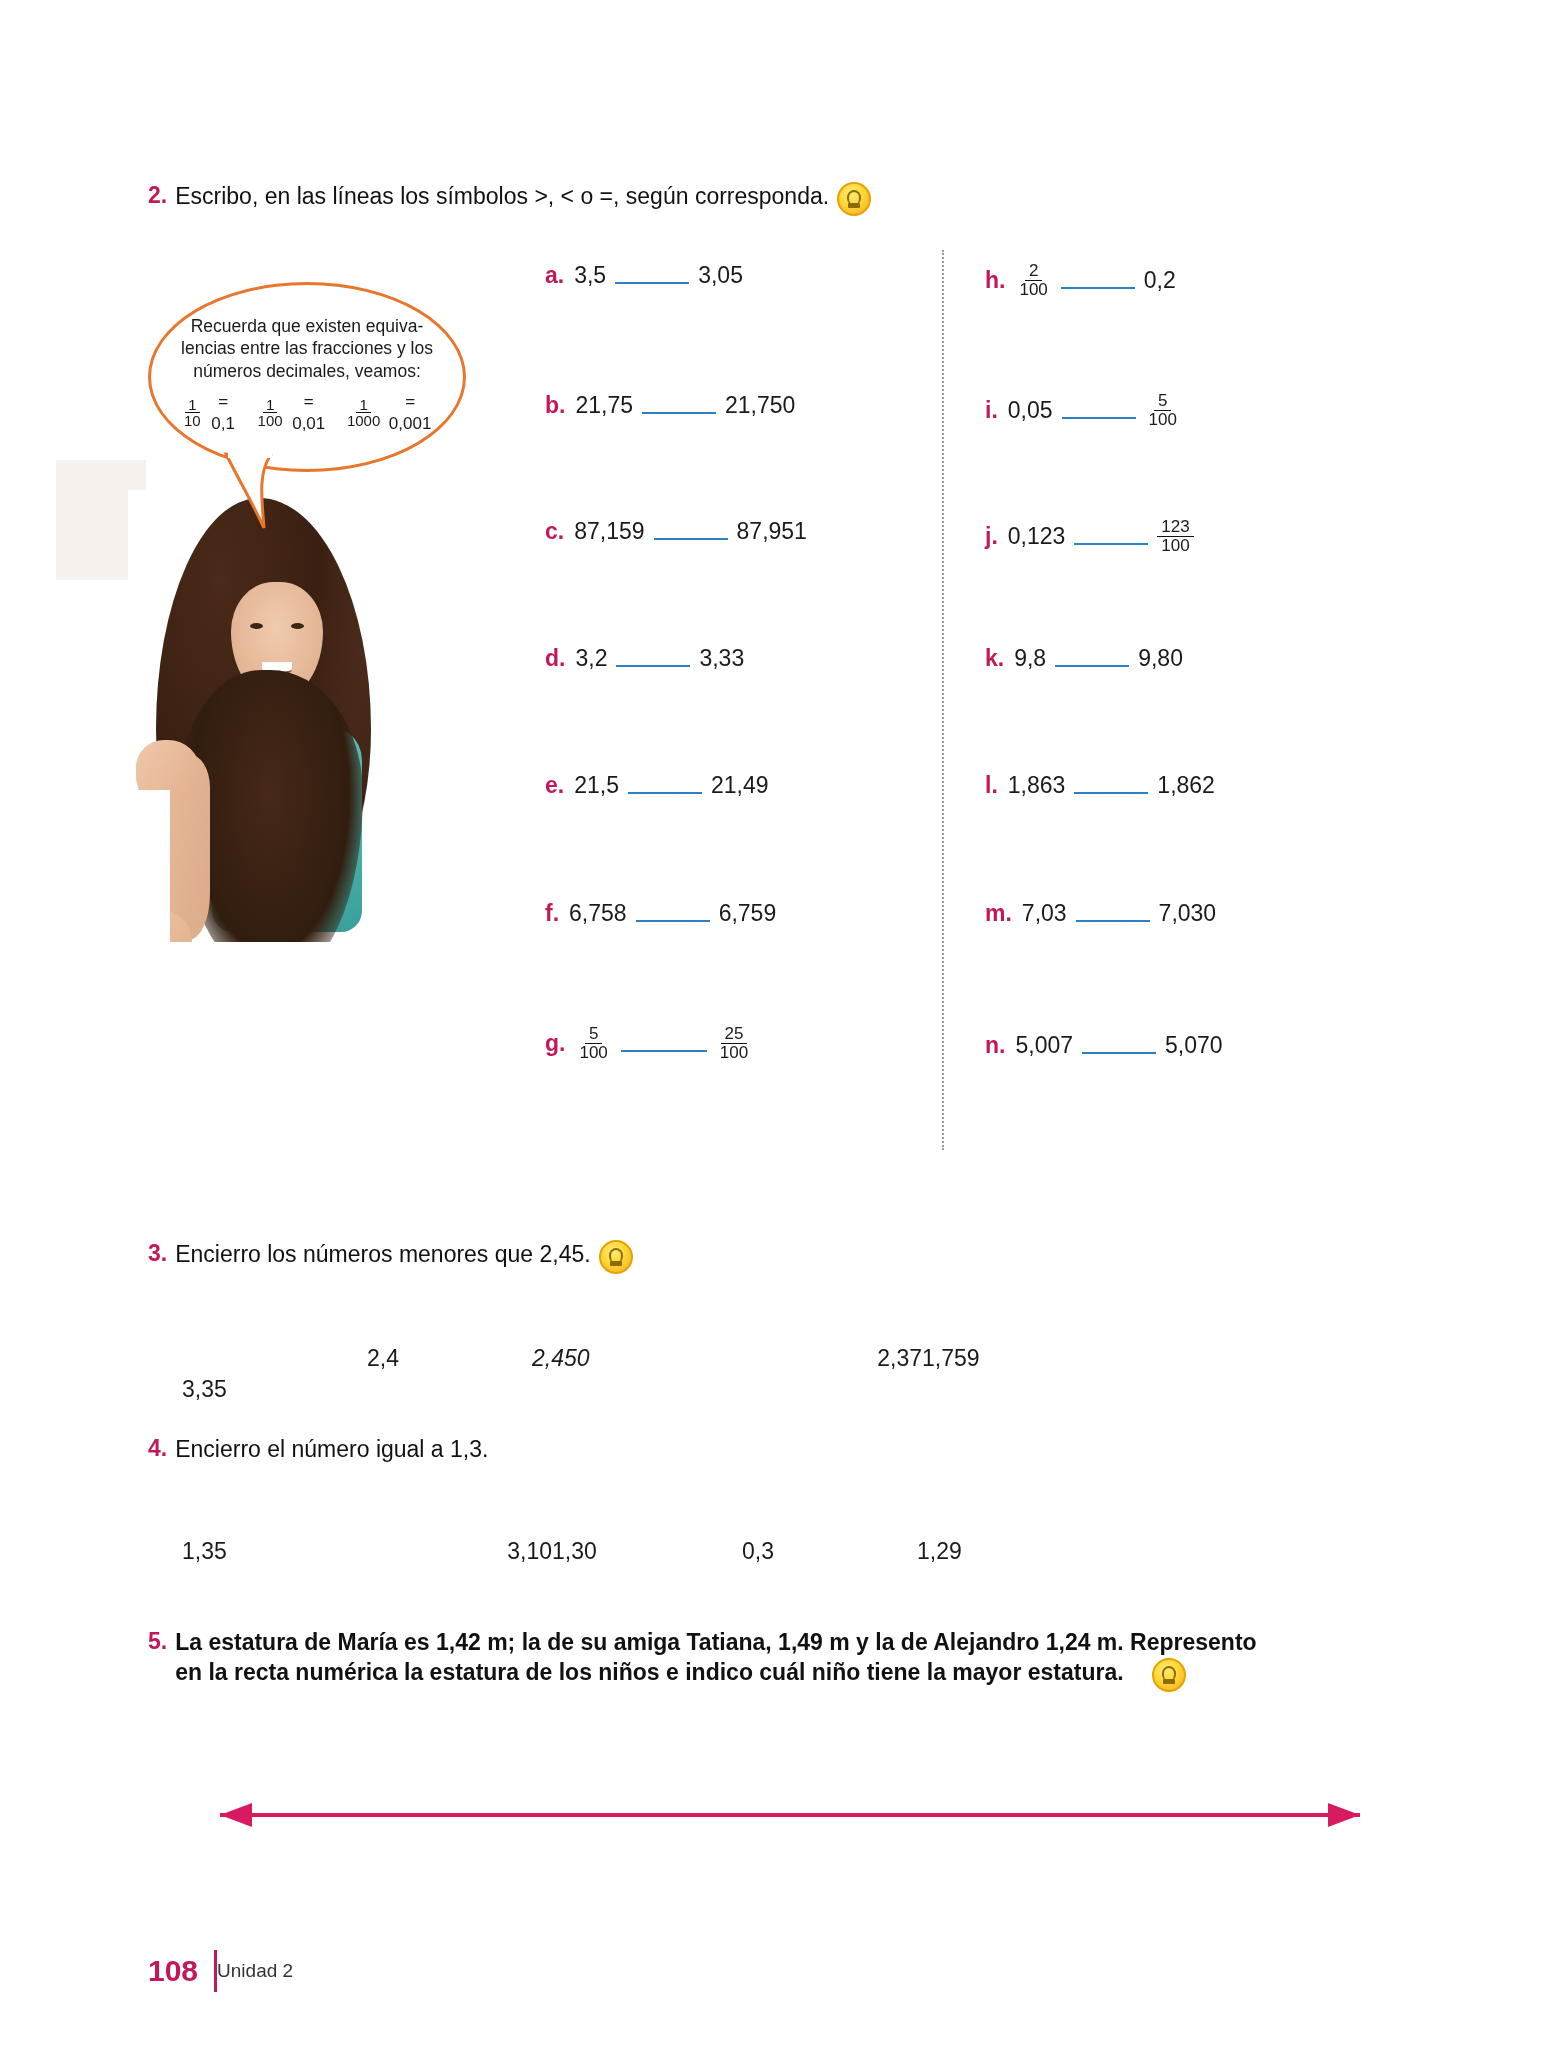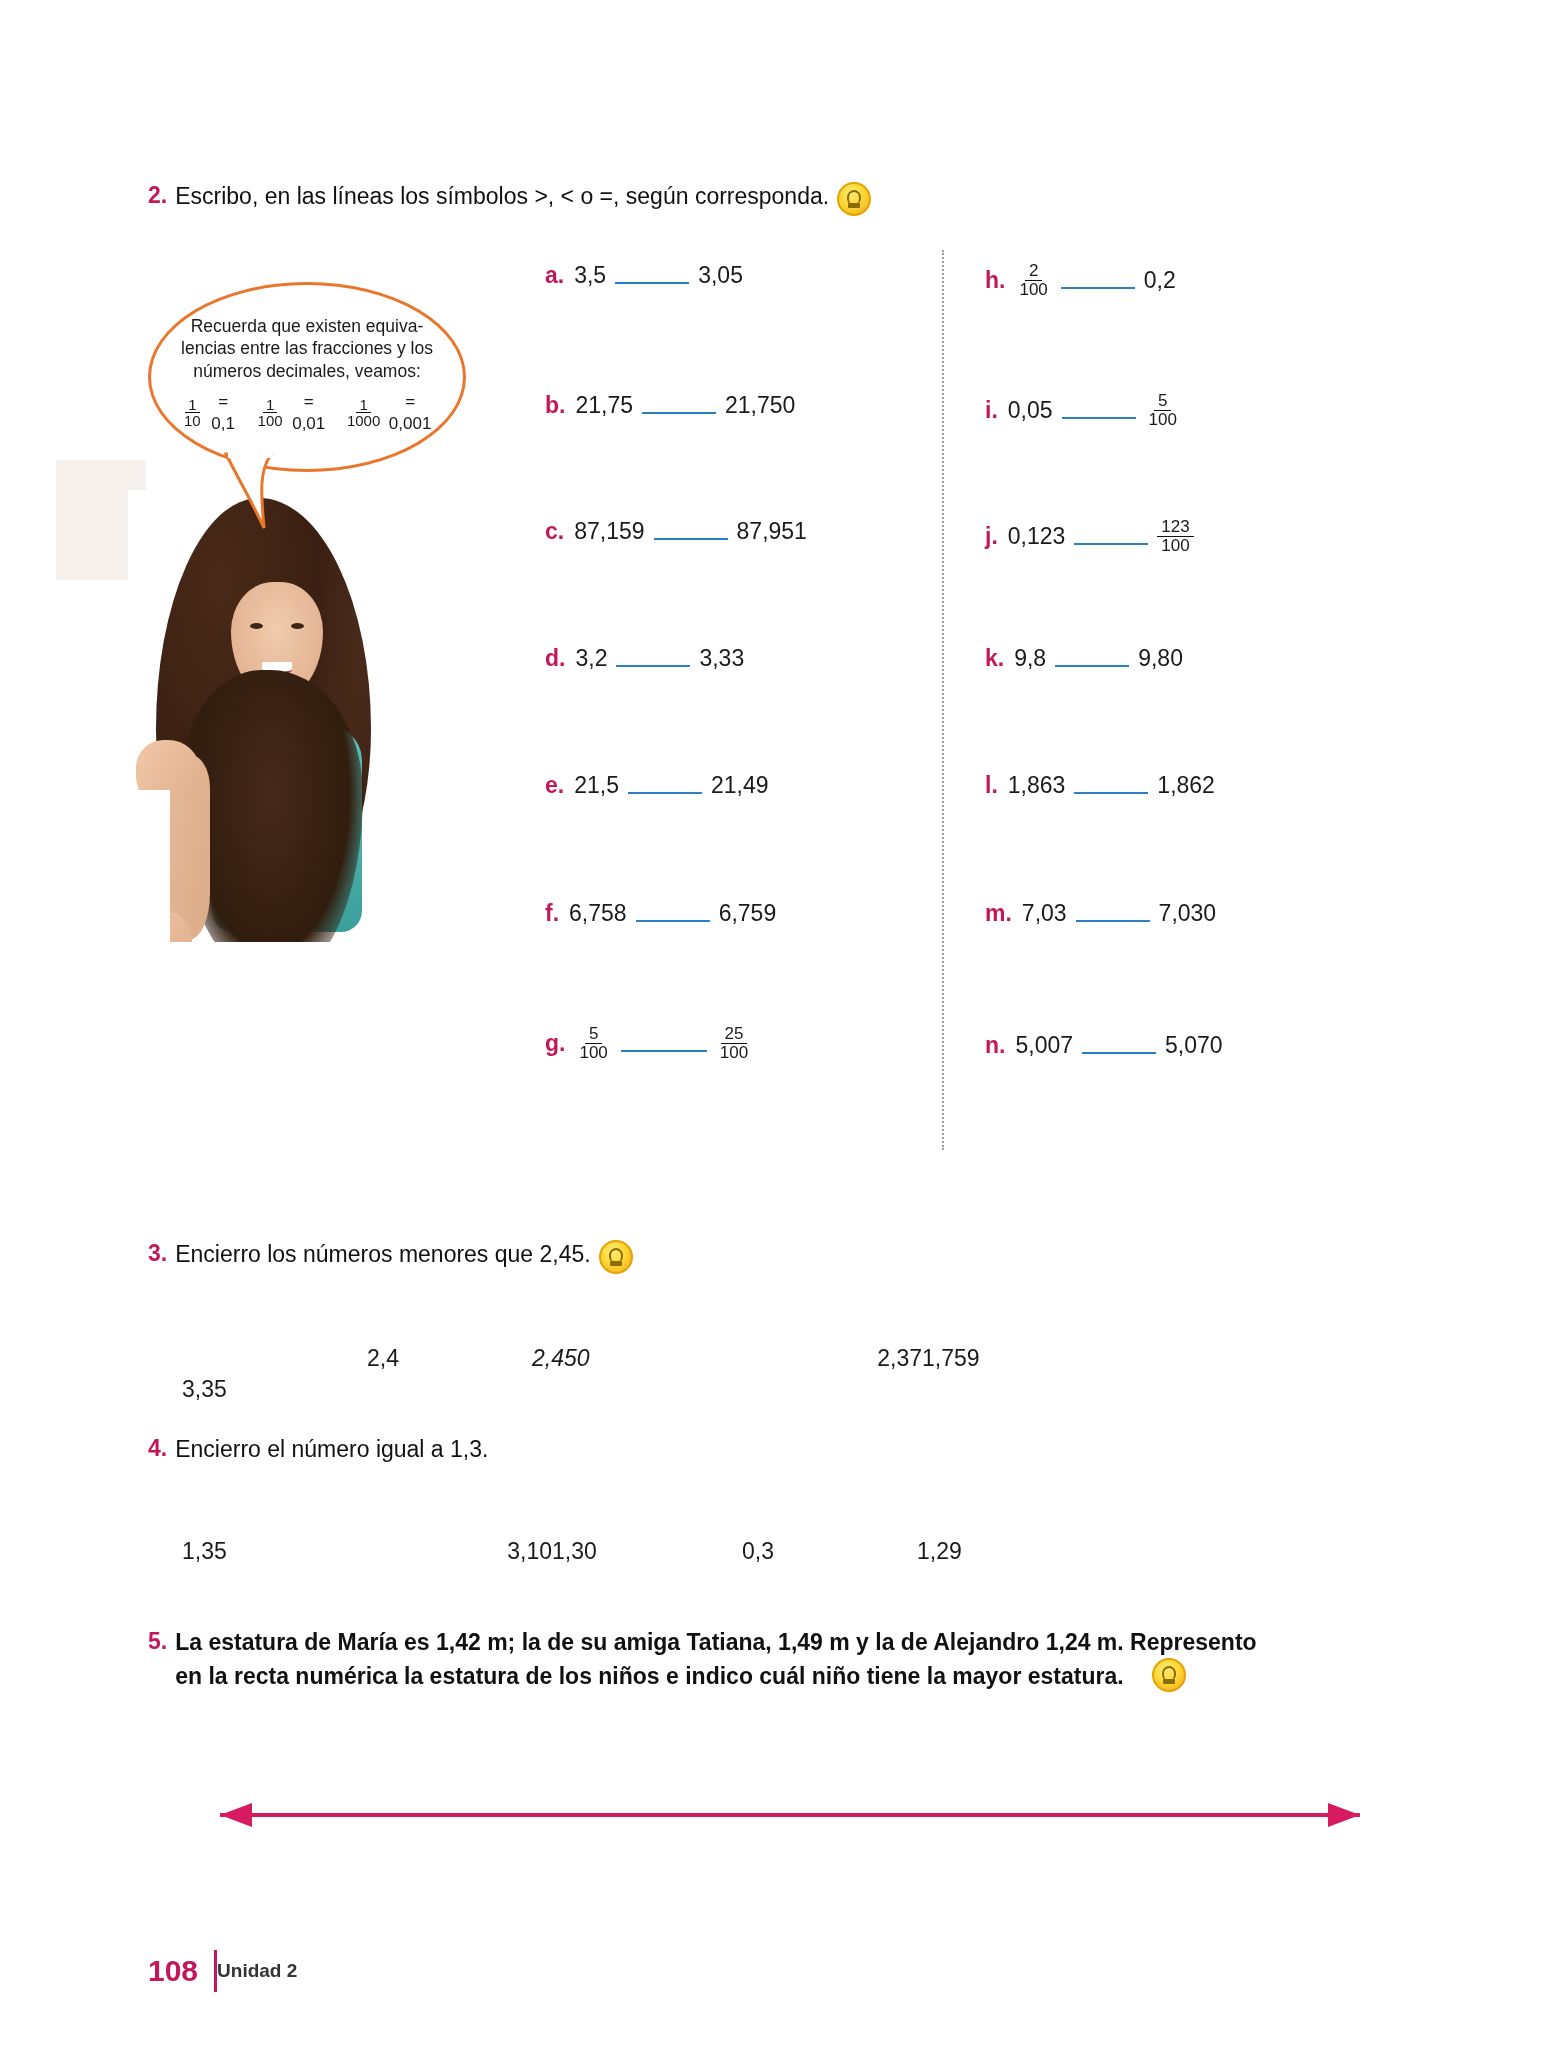--- a/index.html
+++ b/index.html
@@ -271,21 +271,20 @@
     padding: 4px 16px 4px 0;
   }
   .page-num {
     font-size: 30px;
     color: #c2185b;
     font-weight: bold;
   }
   .unit-label {
     font-size: 19px;
     color: #333;
-    font-weight: bold;
   }
   .left-edge-tint {
     position: absolute;
     left: 56px; top: 460px;
     width: 90px; height: 120px;
     background: #f6f1ec;
   }
 </style>
 </head>
 <body>
@@ -489,21 +488,21 @@
   <span style="width:185px;text-align:right;">3,10</span>
   <span style="width:190px;">1,30</span>
   <span style="width:175px;">0,3</span>
   <span>1,29</span>
 </div>
 
 <div class="ex-head" style="left:148px; top:1628px; width:1300px;">
   <span class="ex-num">5.</span>
   <span style="display:block;">
     <span class="ex-text" style="display:block; font-weight:bold;">La estatura de María es 1,42 m; la de su amiga Tatiana, 1,49 m y la de Alejandro 1,24 m. Represento</span>
-    <span style="display:flex; align-items:flex-end; gap:28px;">
+    <span style="display:flex; align-items:flex-start; gap:28px;">
       <span class="ex-text" style="font-weight:bold;">en la recta numérica la estatura de los niños e indico cuál niño tiene la mayor estatura.</span>
       <span class="bulb"></span>
     </span>
   </span>
 </div>
 
 <svg id="number-line" viewBox="0 0 1200 30">
   <line x1="30" y1="15" x2="1170" y2="15" stroke="#d81b60" stroke-width="4"></line>
   <polygon points="30,15 62,3 62,27" fill="#d81b60"></polygon>
   <polygon points="1170,15 1138,3 1138,27" fill="#d81b60"></polygon>

